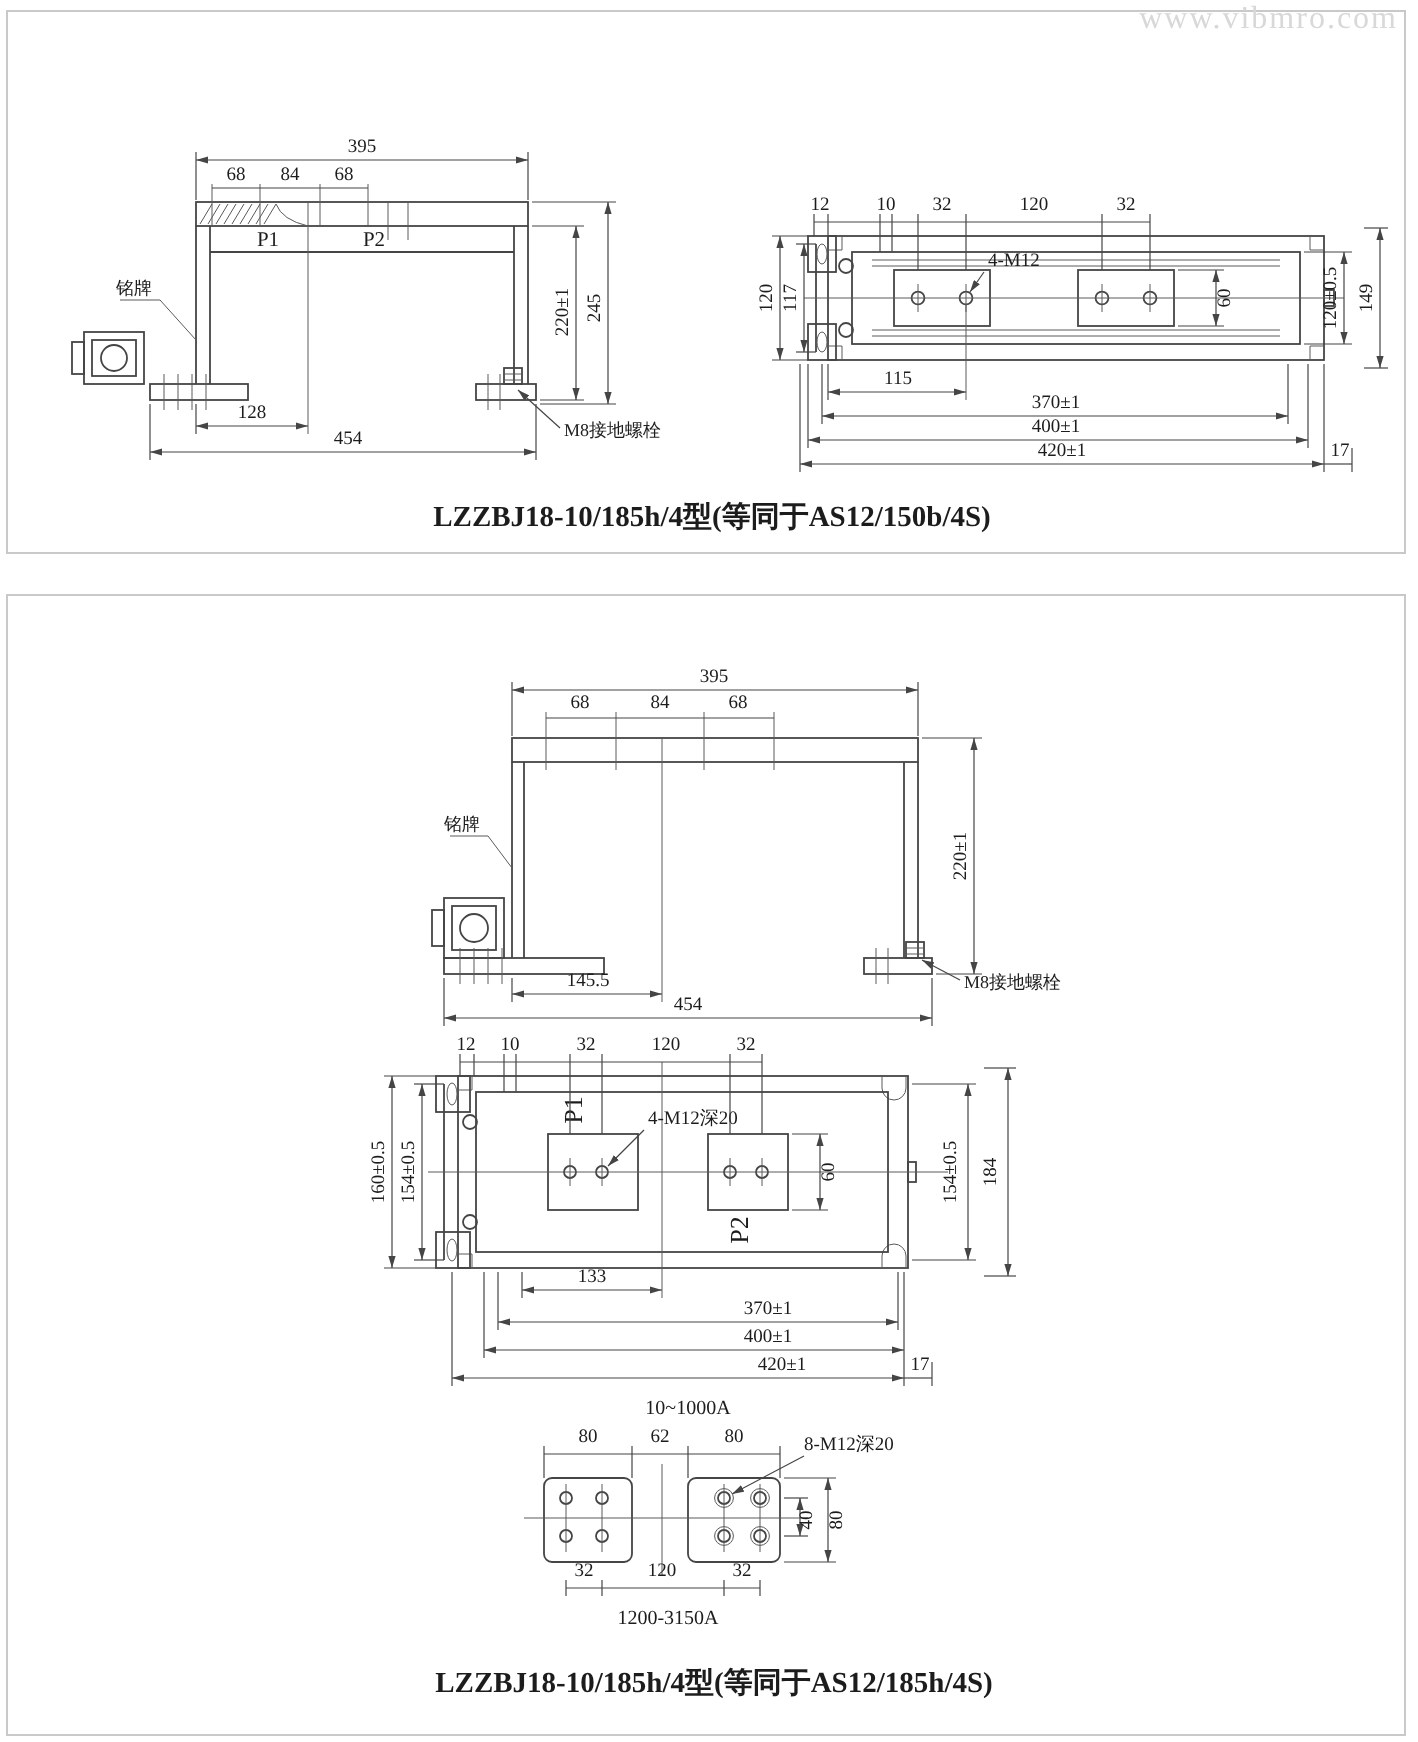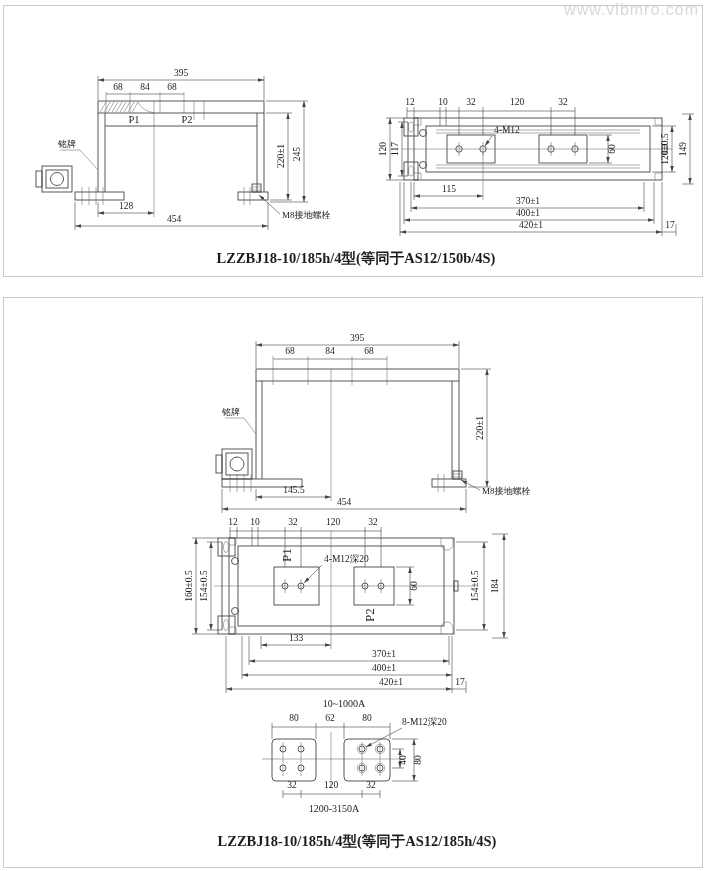--- a/index.html
+++ b/index.html
@@ -1,20 +1,20 @@
 <!DOCTYPE html>
 <html><head>
 <meta charset="utf-8">
 <style>
   html,body{margin:0;padding:0;background:#fff;}
   body{width:709px;height:871px;position:relative;font-family:"Liberation Serif",serif;}
   .panel{position:absolute;left:3px;width:700px;border:1px solid #c9c9c9;background:#fff;box-sizing:border-box;}
   #panel1{top:5px;height:272px;}
   #panel2{top:297px;height:571px;}
-  .wm{position:absolute;top:1px;right:10px;font-family:Liberation Sans, sans-serif;font-size:16px;color:#d8d8d8;letter-spacing:1px;z-index:9;}
+  .wm{position:absolute;top:1px;right:10px;font-family:Liberation Serif, serif;font-size:16px;color:#d8d8d8;letter-spacing:1px;z-index:9;}
   svg{display:block;}
   .ln{stroke:#454545;stroke-width:0.9;fill:none;}
   .tn{stroke:#5a5a5a;stroke-width:0.5;fill:none;}
   .dim{stroke:#454545;stroke-width:0.6;fill:none;}
   text{fill:#1c1c1c;}
   .dt{font-family:"Liberation Serif",serif;font-size:9.5px;}
   .cn{font-family:"Liberation Serif",serif;font-size:9px;}
   .pl{font-family:"Liberation Serif",serif;font-size:10.5px;}
   .pl2{font-family:"Liberation Serif",serif;font-size:13px;}
   .cap{font-family:"Liberation Serif",serif;font-size:14.5px;font-weight:bold;}

